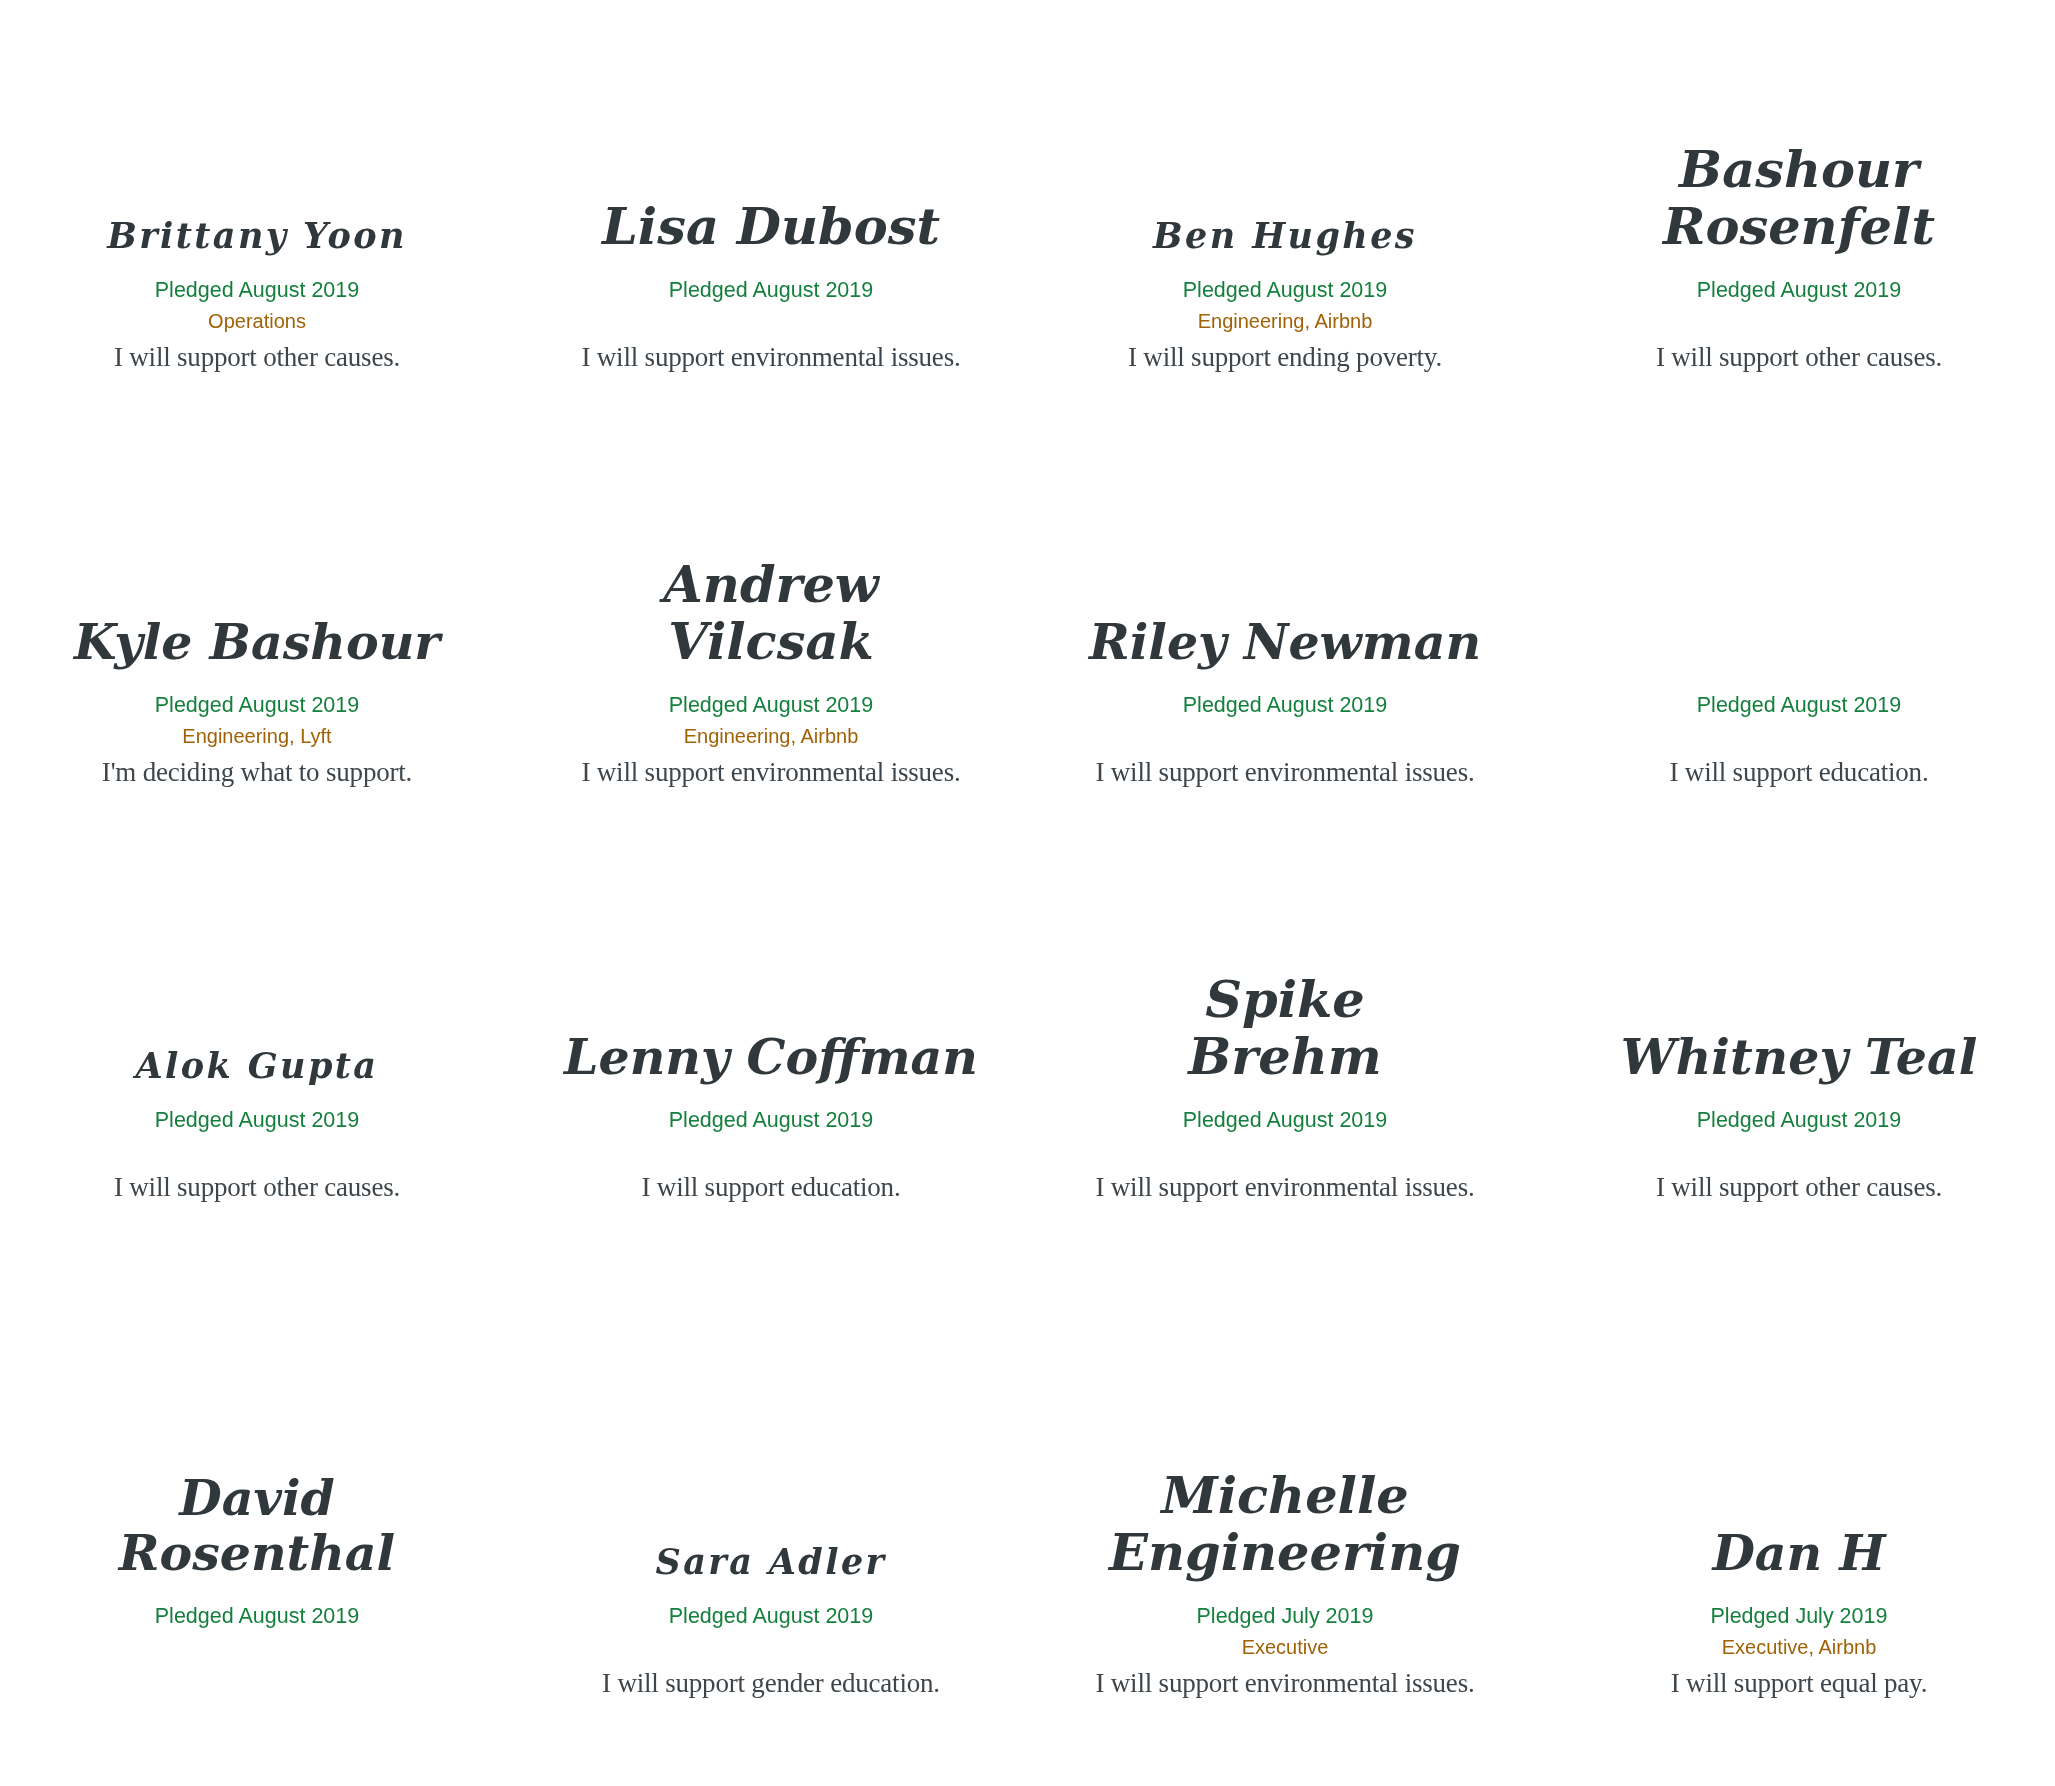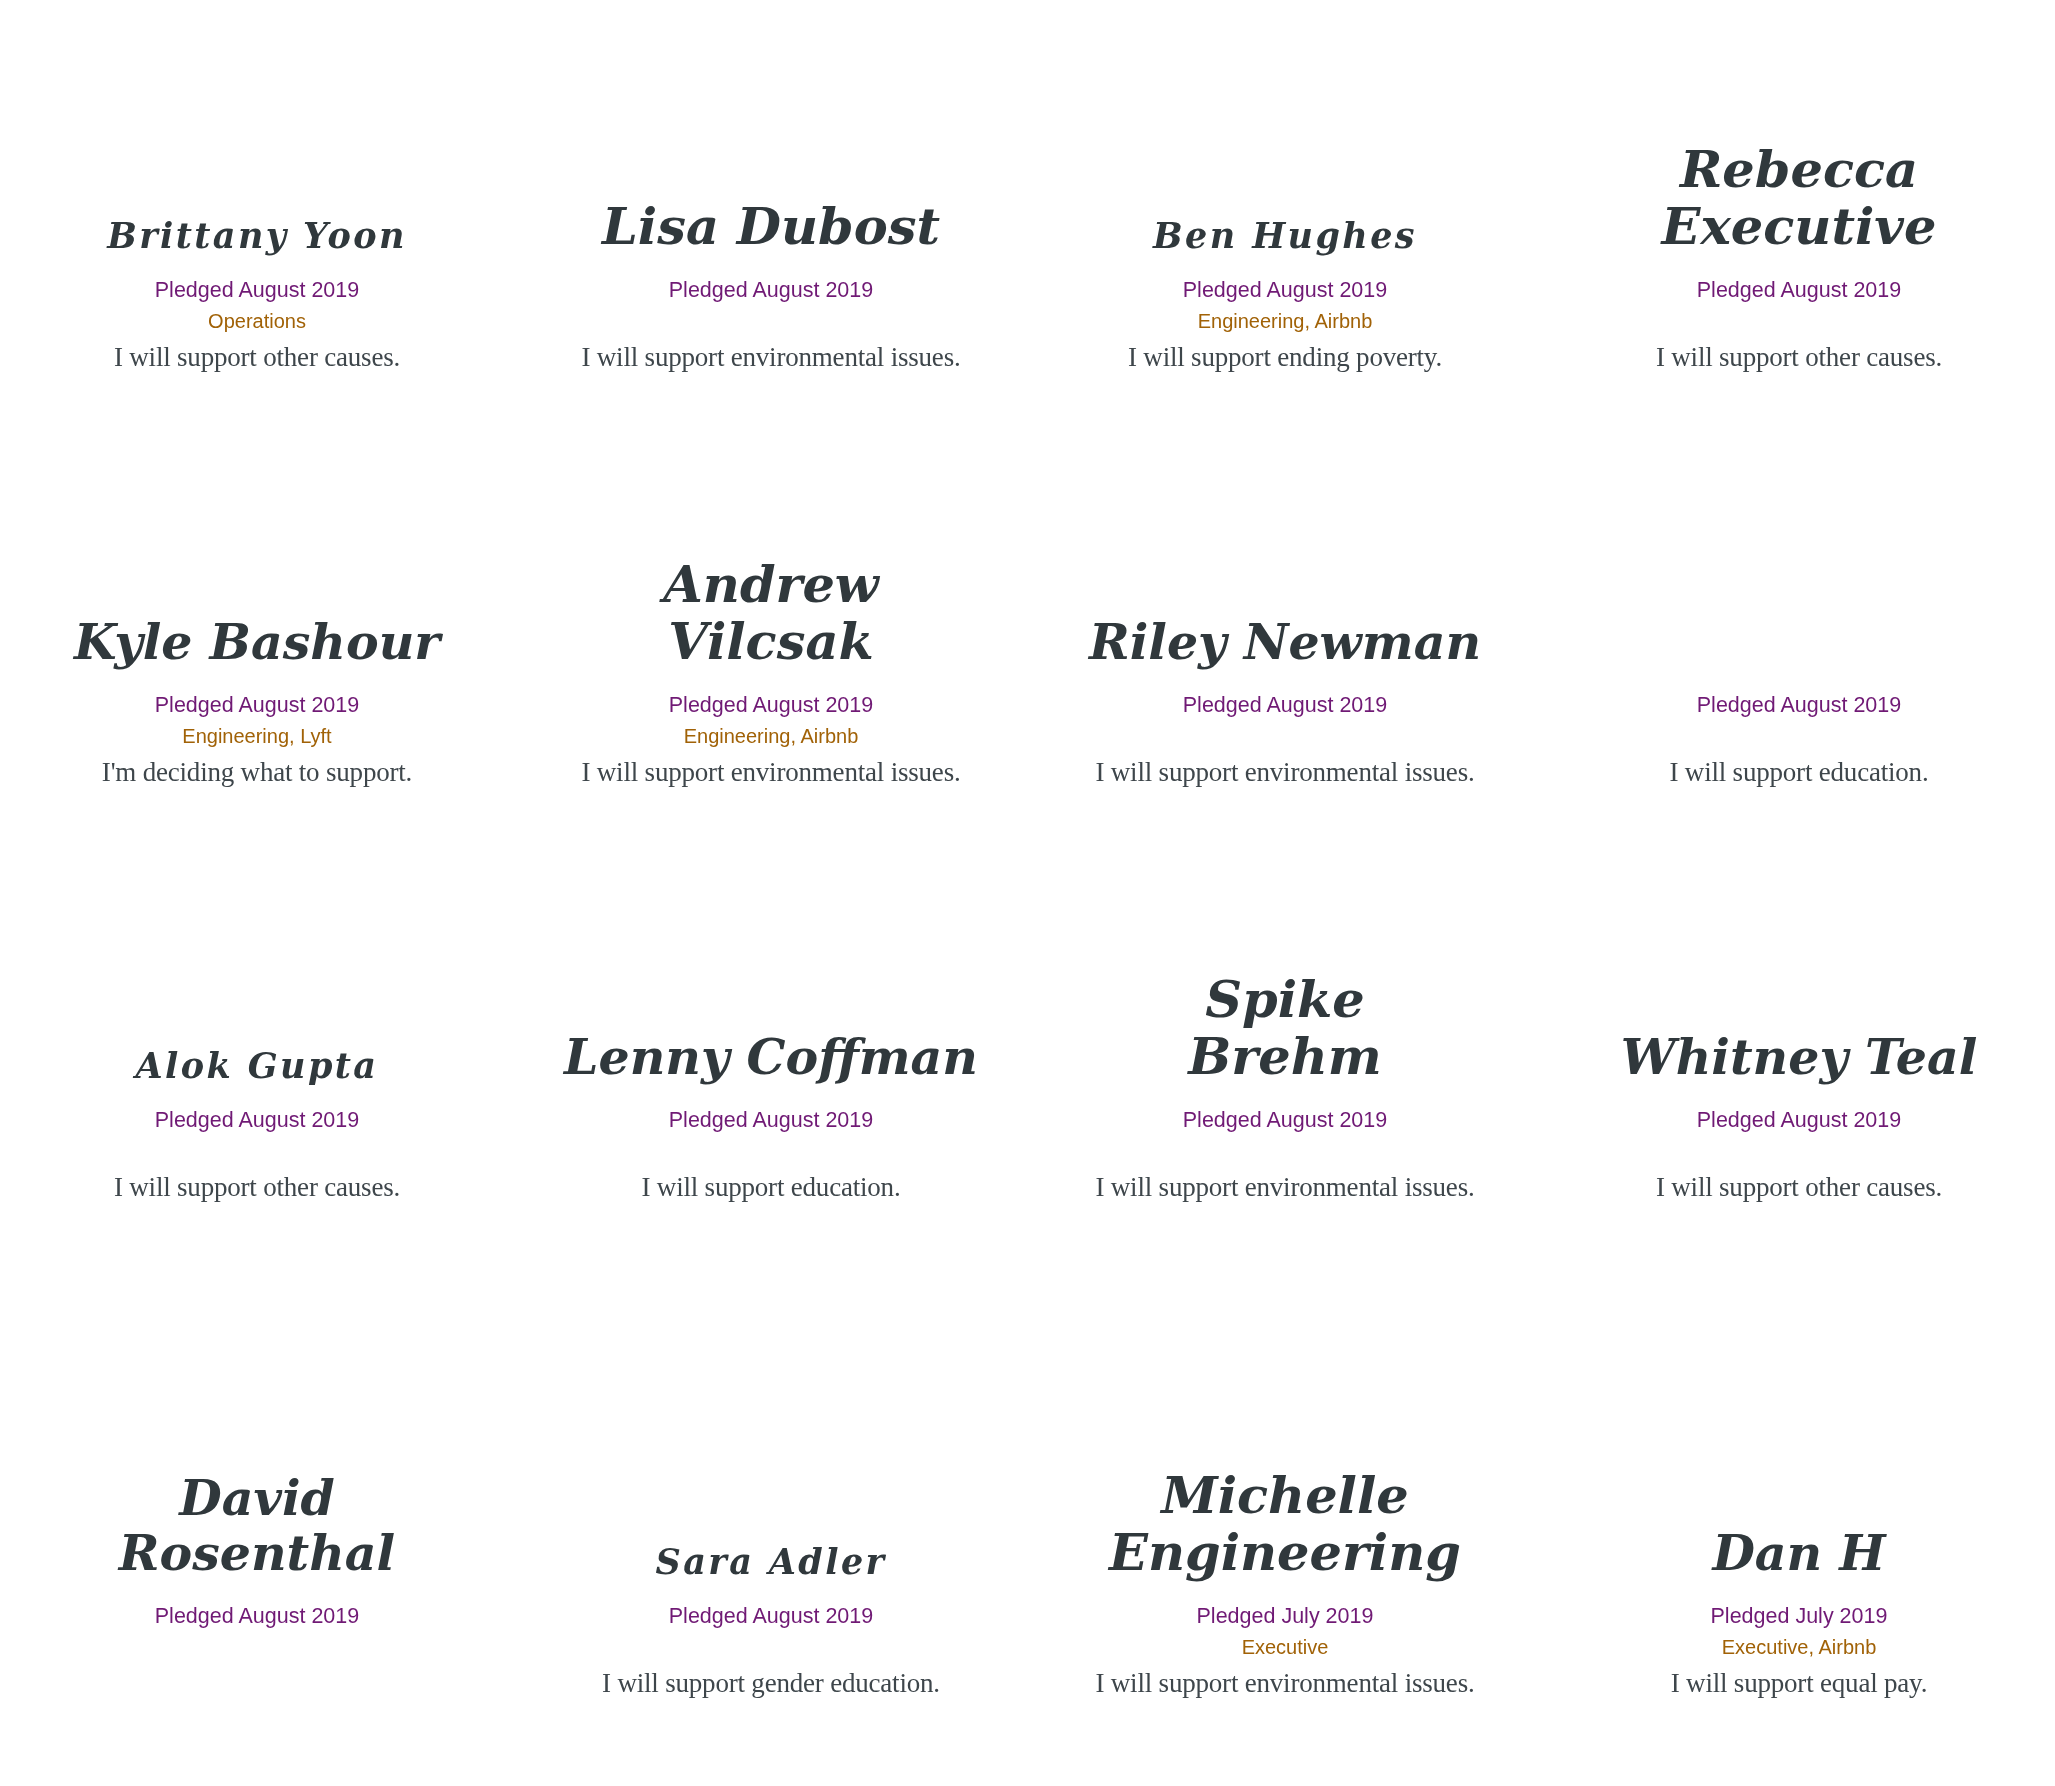--- a/index.html
+++ b/index.html
@@ -48,21 +48,21 @@
     font-size: 35px;
     letter-spacing: 2.4px;
     max-width: 447px;
   }
 
   .pledged {
     font-family: "Liberation Sans", sans-serif;
     font-size: 21.5px;
     line-height: 29px;
     height: 29px;
-    color: #701a75;
+    color: #15803d;
   }
   .team {
     font-family: "Liberation Sans", sans-serif;
     font-size: 20px;
     line-height: 32px;
     height: 35px;
     color: #a16207;
   }
   .statement {
     font-family: Liberation Serif, serif;
@@ -94,21 +94,21 @@
   </div>
 
   <div class="card">
     <div class="sig sig-light">Ben Hughes</div>
     <div class="pledged">Pledged August 2019</div>
     <div class="team">Engineering, Airbnb</div>
     <div class="statement">I will support ending poverty.</div>
   </div>
 
   <div class="card">
-    <div class="sig sig-bold">Rebecca Executive</div>
+    <div class="sig sig-bold">Bashour Rosenfelt</div>
     <div class="pledged">Pledged August 2019</div>
     <div class="team"></div>
     <div class="statement">I will support other causes.</div>
   </div>
 
   <div class="card">
     <div class="sig">Kyle Bashour</div>
     <div class="pledged">Pledged August 2019</div>
     <div class="team">Engineering, Lyft</div>
     <div class="statement">I'm deciding what to support.</div>

